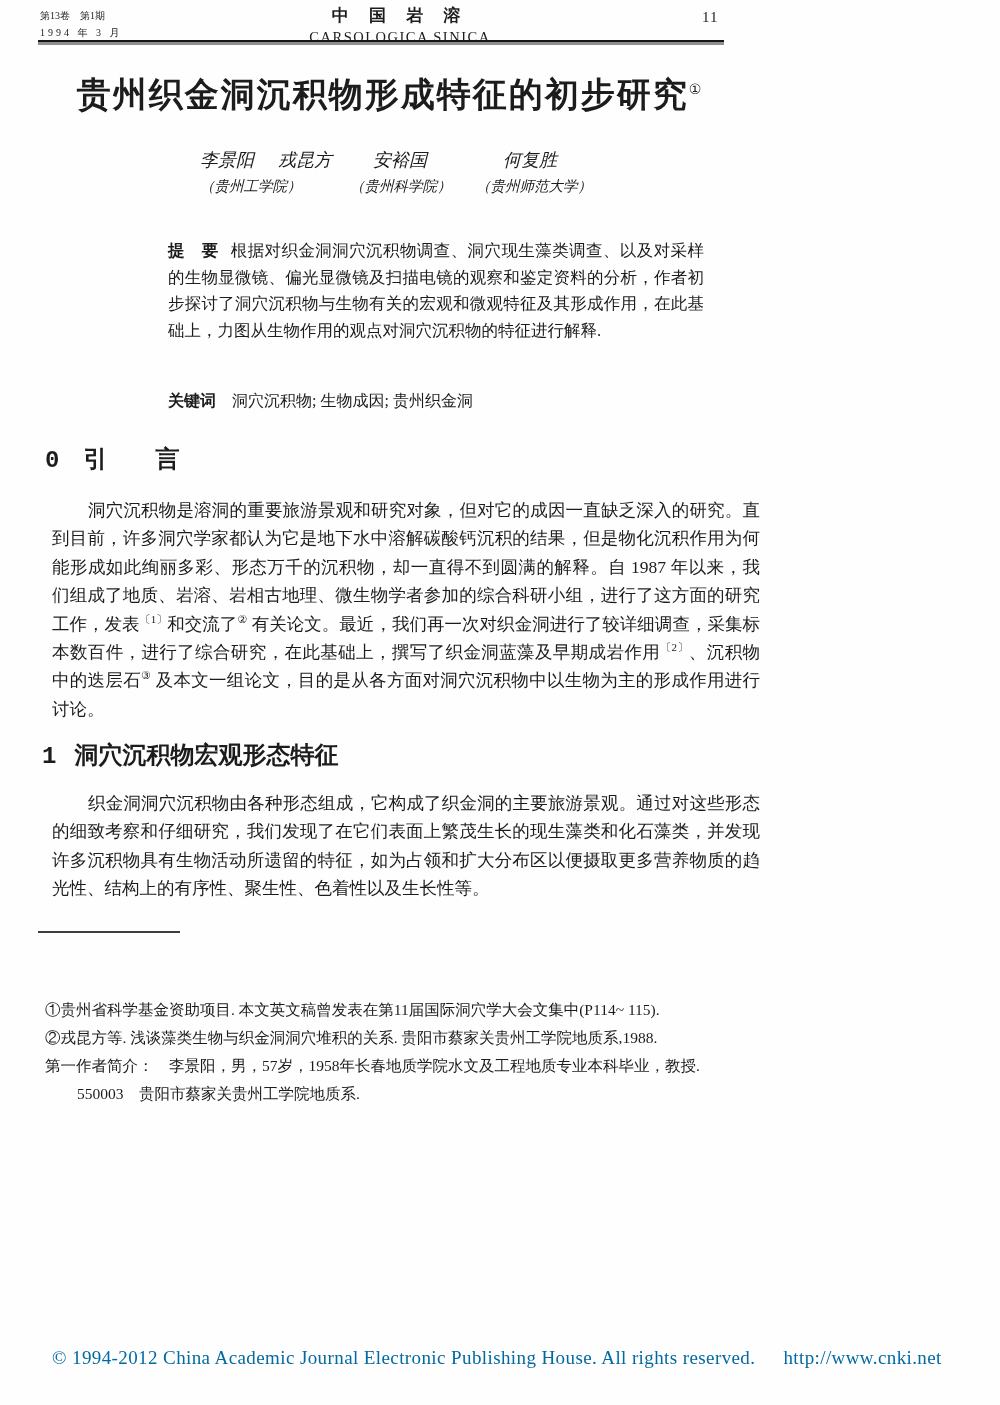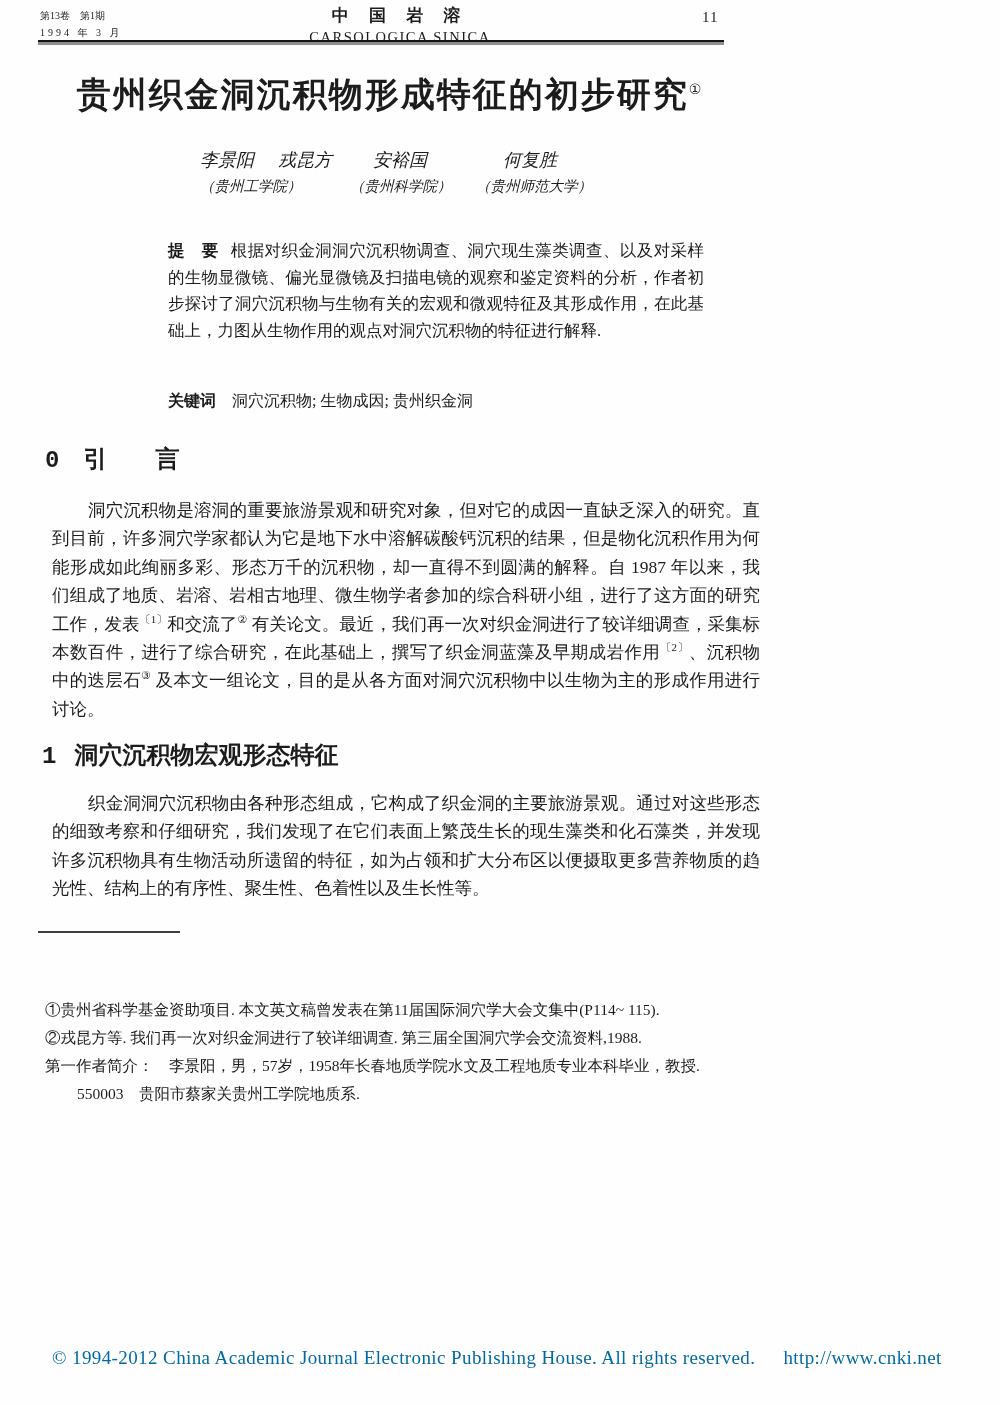--- a/index.html
+++ b/index.html
@@ -106,21 +106,21 @@
   <div class="body-para para-0"><span>洞穴沉积物是溶洞的重要旅游景观和研究对象，但对它的成因一直缺乏深入的研究。直到目前，许多洞穴学家都认为它是地下水中溶解碳酸钙沉积的结果，但是物化沉积作用为何能形成如此绚丽多彩、形态万千的沉积物，却一直得不到圆满的解释。自 1987 年以来，我们组成了地质、岩溶、岩相古地理、微生物学者参加的综合科研小组，进行了这方面的研究工作，发表</span><sup>〔1〕</sup><span>和交流了</span><sup>②</sup><span> 有关论文。最近，我们再一次对织金洞进行了较详细调查，采集标本数百件，进行了综合研究，在此基础上，撰写了织金洞蓝藻及早期成岩作用</span><sup>〔2〕</sup><span>、沉积物中的迭层石</span><sup>③</sup><span> 及本文一组论文，目的是从各方面对洞穴沉积物中以生物为主的形成作用进行讨论。</span></div>
 
   <div class="section-heading section-1">
     <span class="section-number">1</span><span>洞穴沉积物宏观形态特征</span>
   </div>
   <div class="body-para para-1"><span>织金洞洞穴沉积物由各种形态组成，它构成了织金洞的主要旅游景观。通过对这些形态的细致考察和仔细研究，我们发现了在它们表面上繁茂生长的现生藻类和化石藻类，并发现许多沉积物具有生物活动所遗留的特征，如为占领和扩大分布区以便摄取更多营养物质的趋光性、结构上的有序性、聚生性、色着性以及生长性等。</span></div>
 
   <div class="footnote-rule"></div>
   <div class="footnotes">
     <div class="footnote">①贵州省科学基金资助项目. 本文英文稿曾发表在第11届国际洞穴学大会文集中(P114~ 115).</div>
-    <div class="footnote">②戎昆方等.  我们再一次对织金洞进行了较详细调查. 第三届全国洞穴学会交流资料,1988.</div>
+    <div class="footnote">②戎昆方等.  浅谈藻类生物与织金洞洞穴堆积的关系. 贵阳市蔡家关贵州工学院地质系,1988.</div>
     <div class="footnote bio">第一作者简介：　李景阳，男，57岁，1958年长春地质学院水文及工程地质专业本科毕业，教授.　　550003　贵阳市蔡家关贵州工学院地质系.</div>
   </div>
 
   <div class="watermark">
     <span>© 1994-2012 China Academic Journal Electronic Publishing House. All rights reserved.</span><span class="watermark-url">http://www.cnki.net</span>
   </div>
 
 </div>
 
 </body></html>

